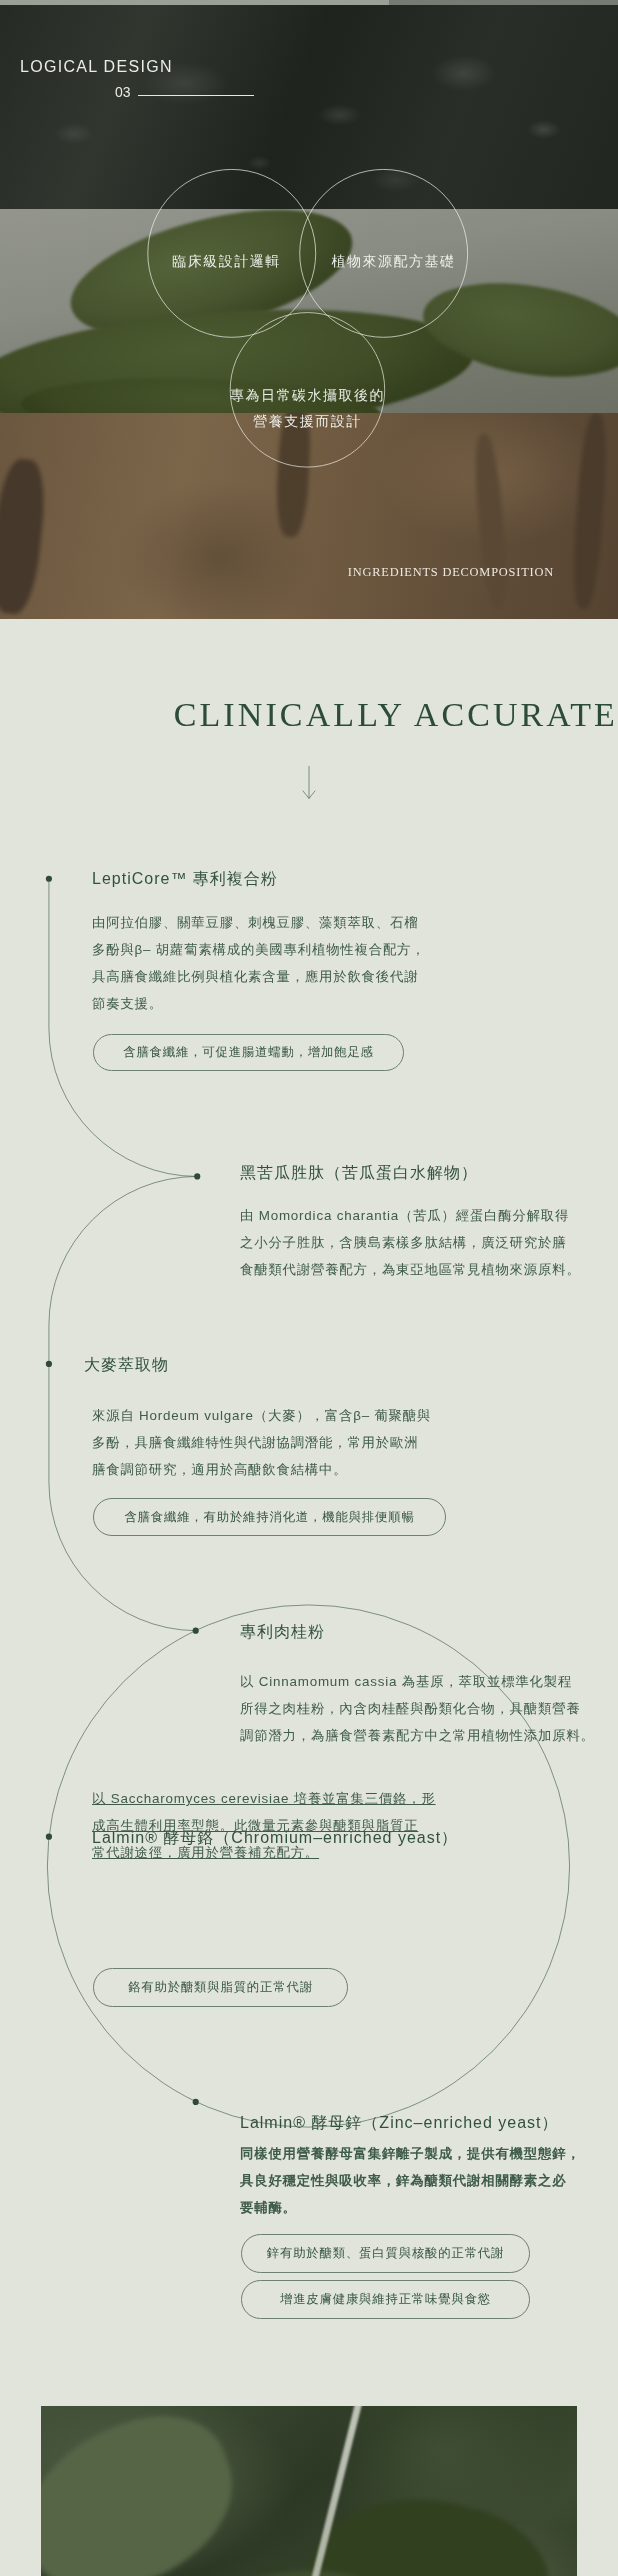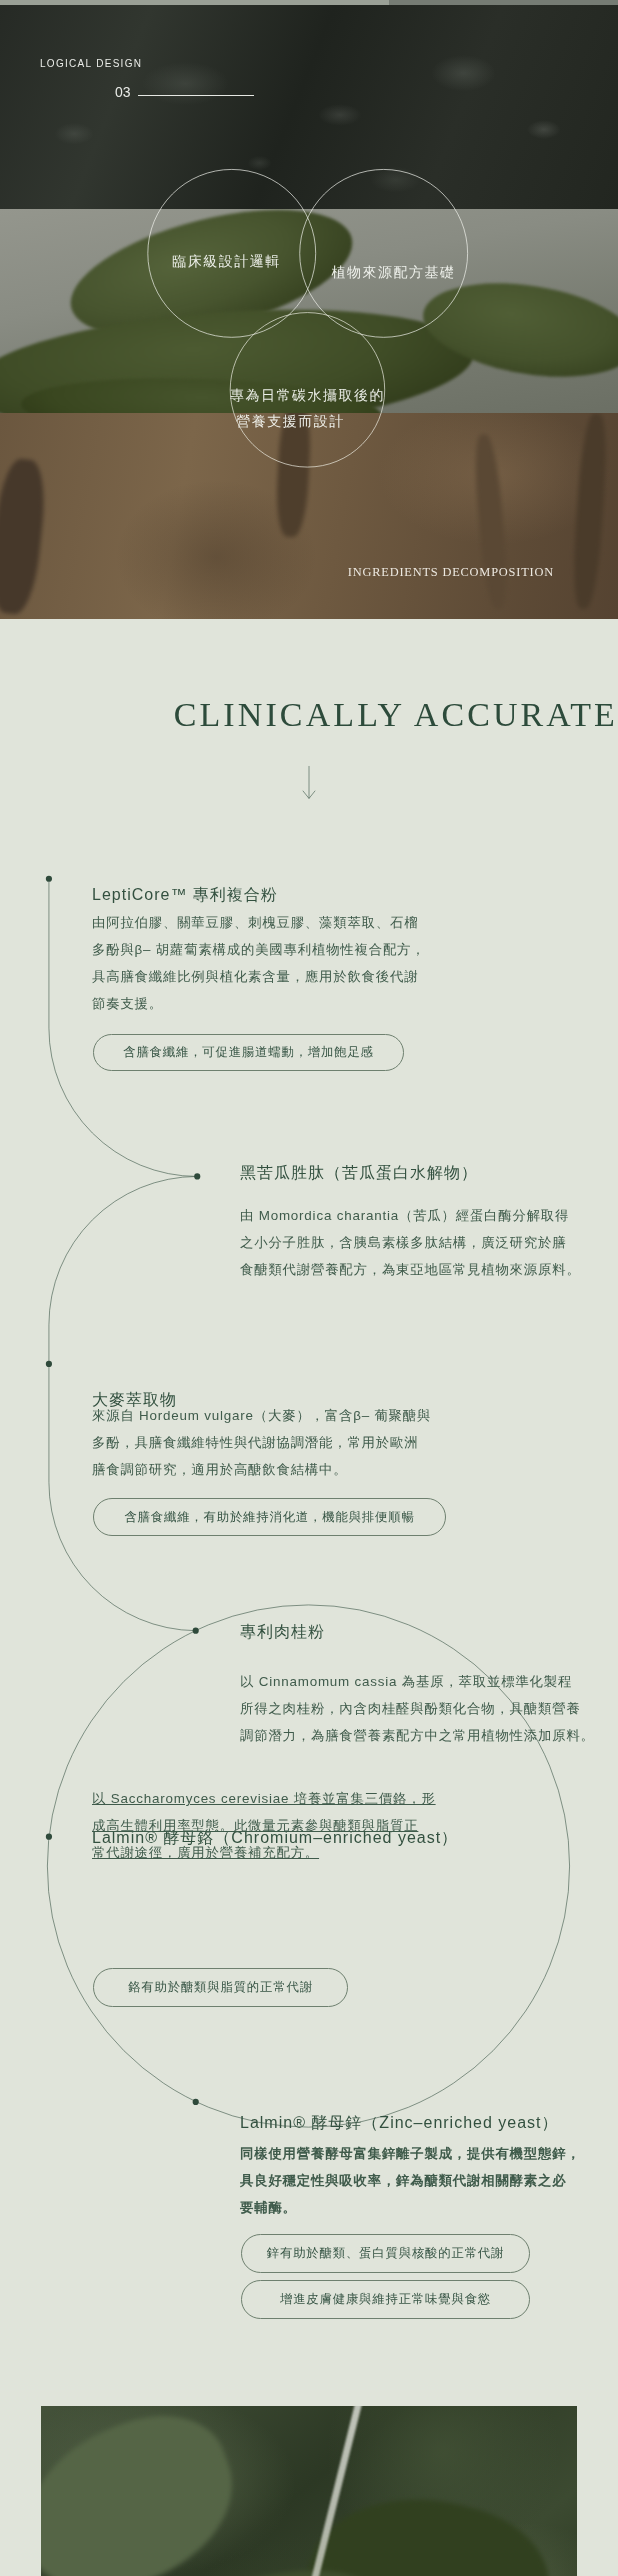--- a/index.html
+++ b/index.html
@@ -44,41 +44,41 @@
   .stalk.s1{left:-5.2px;top:46px;width:46px;height:155px;background:#46382a;transform:rotate(6deg);}
   .stalk.s2{left:278px;top:-10.3px;width:31px;height:134px;background:#4e3e2c;transform:rotate(3deg);}
   .stalk.s3{left:479px;top:20.6px;width:24px;height:175px;background:#5a4834;transform:rotate(-5deg);}
   .stalk.s4{left:577px;top:0;width:26px;height:196px;background:#4a3b2a;transform:rotate(4deg);}
 
   
   svg.venn{position:absolute;left:0;top:0;pointer-events:none;}
   .venn-label{position:absolute;width:165px;text-align:center;color:rgba(243,245,239,.96);
     font-size:14px;letter-spacing:1.5px;}
 
-  .eyebrow{left:40px;top:58px;font-size:10px;letter-spacing:1.3px;color:#eaece8;}
+  .eyebrow{left:20px;top:58px;font-size:16px;letter-spacing:1.3px;color:#eaece8;}
   .index-num{left:115px;top:84px;font-size:14px;color:#eaece8;}
   .index-line{left:138px;top:95px;width:116px;height:0.5px;background:#e6e8e3;}
   .caption-ingredients{right:64px;top:565px;font-family:"Liberation Serif","DejaVu Serif",serif;
     font-size:12.4px;letter-spacing:0.8px;color:#ede9e1;}
 
   
   .headline{left:0;top:696px;width:618px;text-align:right;
     font-family:"Liberation Serif","DejaVu Serif",serif;font-size:34px;letter-spacing:3.1px;color:#2d4b3b;}
   svg.flow{position:absolute;left:0;top:0;pointer-events:none;}
 
   .item-title{font-size:16px;letter-spacing:1px;color:#32503f;white-space:nowrap;}
   .item-body{font-size:13.4px;line-height:27px;letter-spacing:0.8px;color:#3f5b4b;
     white-space:pre-line;width:366px;}
   .pill{display:flex;align-items:center;justify-content:center;text-align:center;
     border:0.5px solid #6e806f;border-radius:20.6px;color:#375545;font-size:12.4px;letter-spacing:0.8px;}
 
-  .t1{left:92px;top:869px;margin-top:16px;} .b1{left:92px;top:909px;}
+  .t1{left:92px;top:869px;} .b1{left:92px;top:909px;}
   .pill1{left:93px;top:1034px;width:309px;height:35px;}
   .t2{left:240px;top:1163px;} .b2{left:240px;top:1202px;}
-  .t3{left:92px;top:1355px;margin-top:35px;} .b3{left:92px;top:1402px;}
+  .t3{left:84px;top:1355px;} .b3{left:92px;top:1402px;}
   .pill2{left:93px;top:1498px;width:351px;height:36px;}
   .t4{left:240px;top:1622px;} .b4{left:240px;top:1668px;}
   .t5{left:92px;top:1828px;} .b5{left:92px;top:1785px;text-decoration:underline;}
   .pill3{left:93px;top:1968px;width:253px;height:37px;}
   .t6{left:240px;top:2093px;margin-top:20px;} .b6{left:240px;top:2140px;font-weight:bold;}
   .pill4{left:241px;top:2234px;width:287px;height:37px;}
   .pill5{left:241px;top:2280px;width:287px;height:37px;}
 
   
   .photo-leaves{position:absolute;left:41px;top:2406px;width:536px;height:310px;overflow:hidden;
@@ -121,23 +121,23 @@
   <div class="abs eyebrow">LOGICAL DESIGN</div>
   <div class="abs index-num">03</div>
   <div class="abs index-line"></div>
 
   <svg class="venn" width="618" height="619" viewBox="0 0 1200 1202">
     <circle cx="450" cy="492" r="163" fill="none" stroke="rgba(243,245,239,.95)" stroke-width="1.4"></circle>
     <circle cx="745" cy="492" r="163" fill="none" stroke="rgba(243,245,239,.95)" stroke-width="1.4"></circle>
     <circle cx="597" cy="757" r="150" fill="none" stroke="rgba(240,240,230,.95)" stroke-width="1.4"></circle>
   </svg>
   <div class="venn-label abs" style="left:144px;top:253px;">臨床級設計邏輯</div>
-  <div class="venn-label abs" style="left:311px;top:253px;margin-top:11px;">植物來源配方基礎</div>
+  <div class="venn-label abs" style="left:311px;top:253px;">植物來源配方基礎</div>
   <div class="venn-label abs" style="left:225px;top:387px;">專為日常碳水攝取後的</div>
-  <div class="venn-label abs" style="left:208px;top:413px;">營養支援而設計</div>
+  <div class="venn-label abs" style="left:225px;top:413px;">營養支援而設計</div>
 
   <div class="abs caption-ingredients">INGREDIENTS DECOMPOSITION</div>
 
   <div class="abs headline">CLINICALLY ACCURATE</div>
 
   <svg class="flow" width="618" height="2751" viewBox="0 0 1200 5339">
     <g stroke="#3f5a4a" stroke-width="1.2" fill="none">
       <path d="M600,1486 L600,1549 M588,1534 L600,1549 L612,1534"></path>
       <path d="M95,1711 L95,1995 A288,288 0 0 0 383,2283"></path>
       <path d="M383,2283 A288,288 0 0 0 95,2571 L95,2647"></path>

